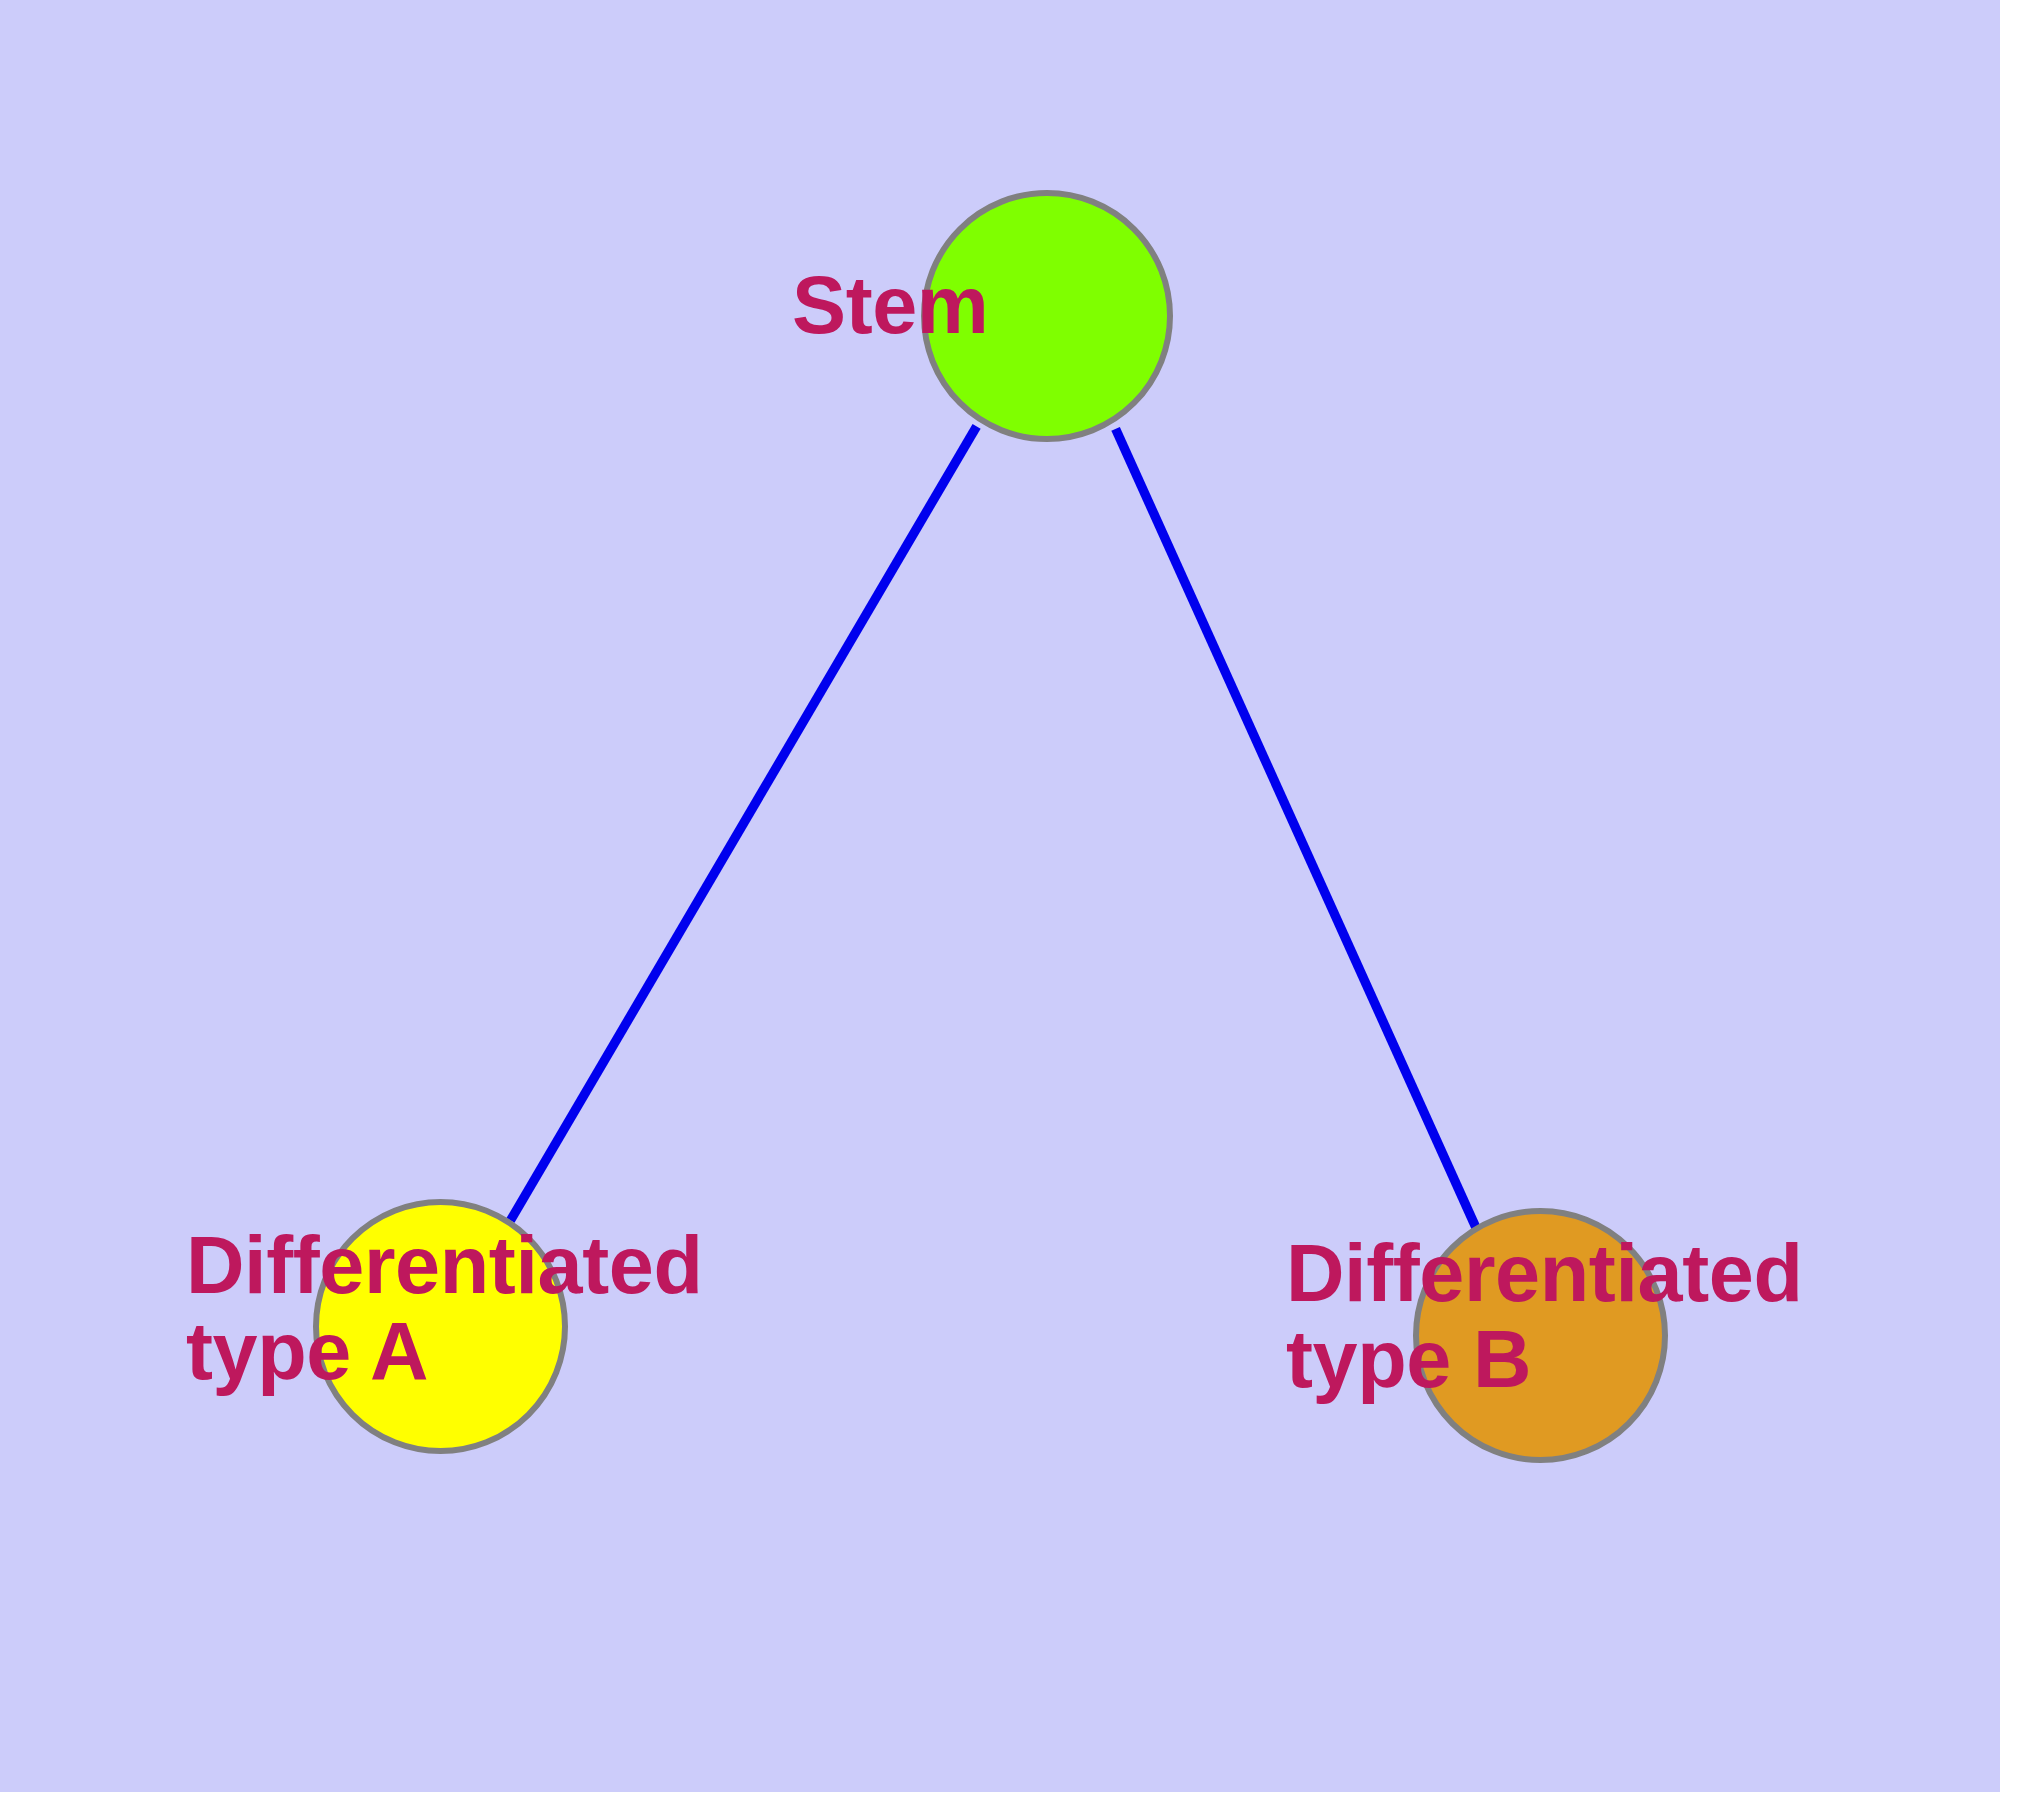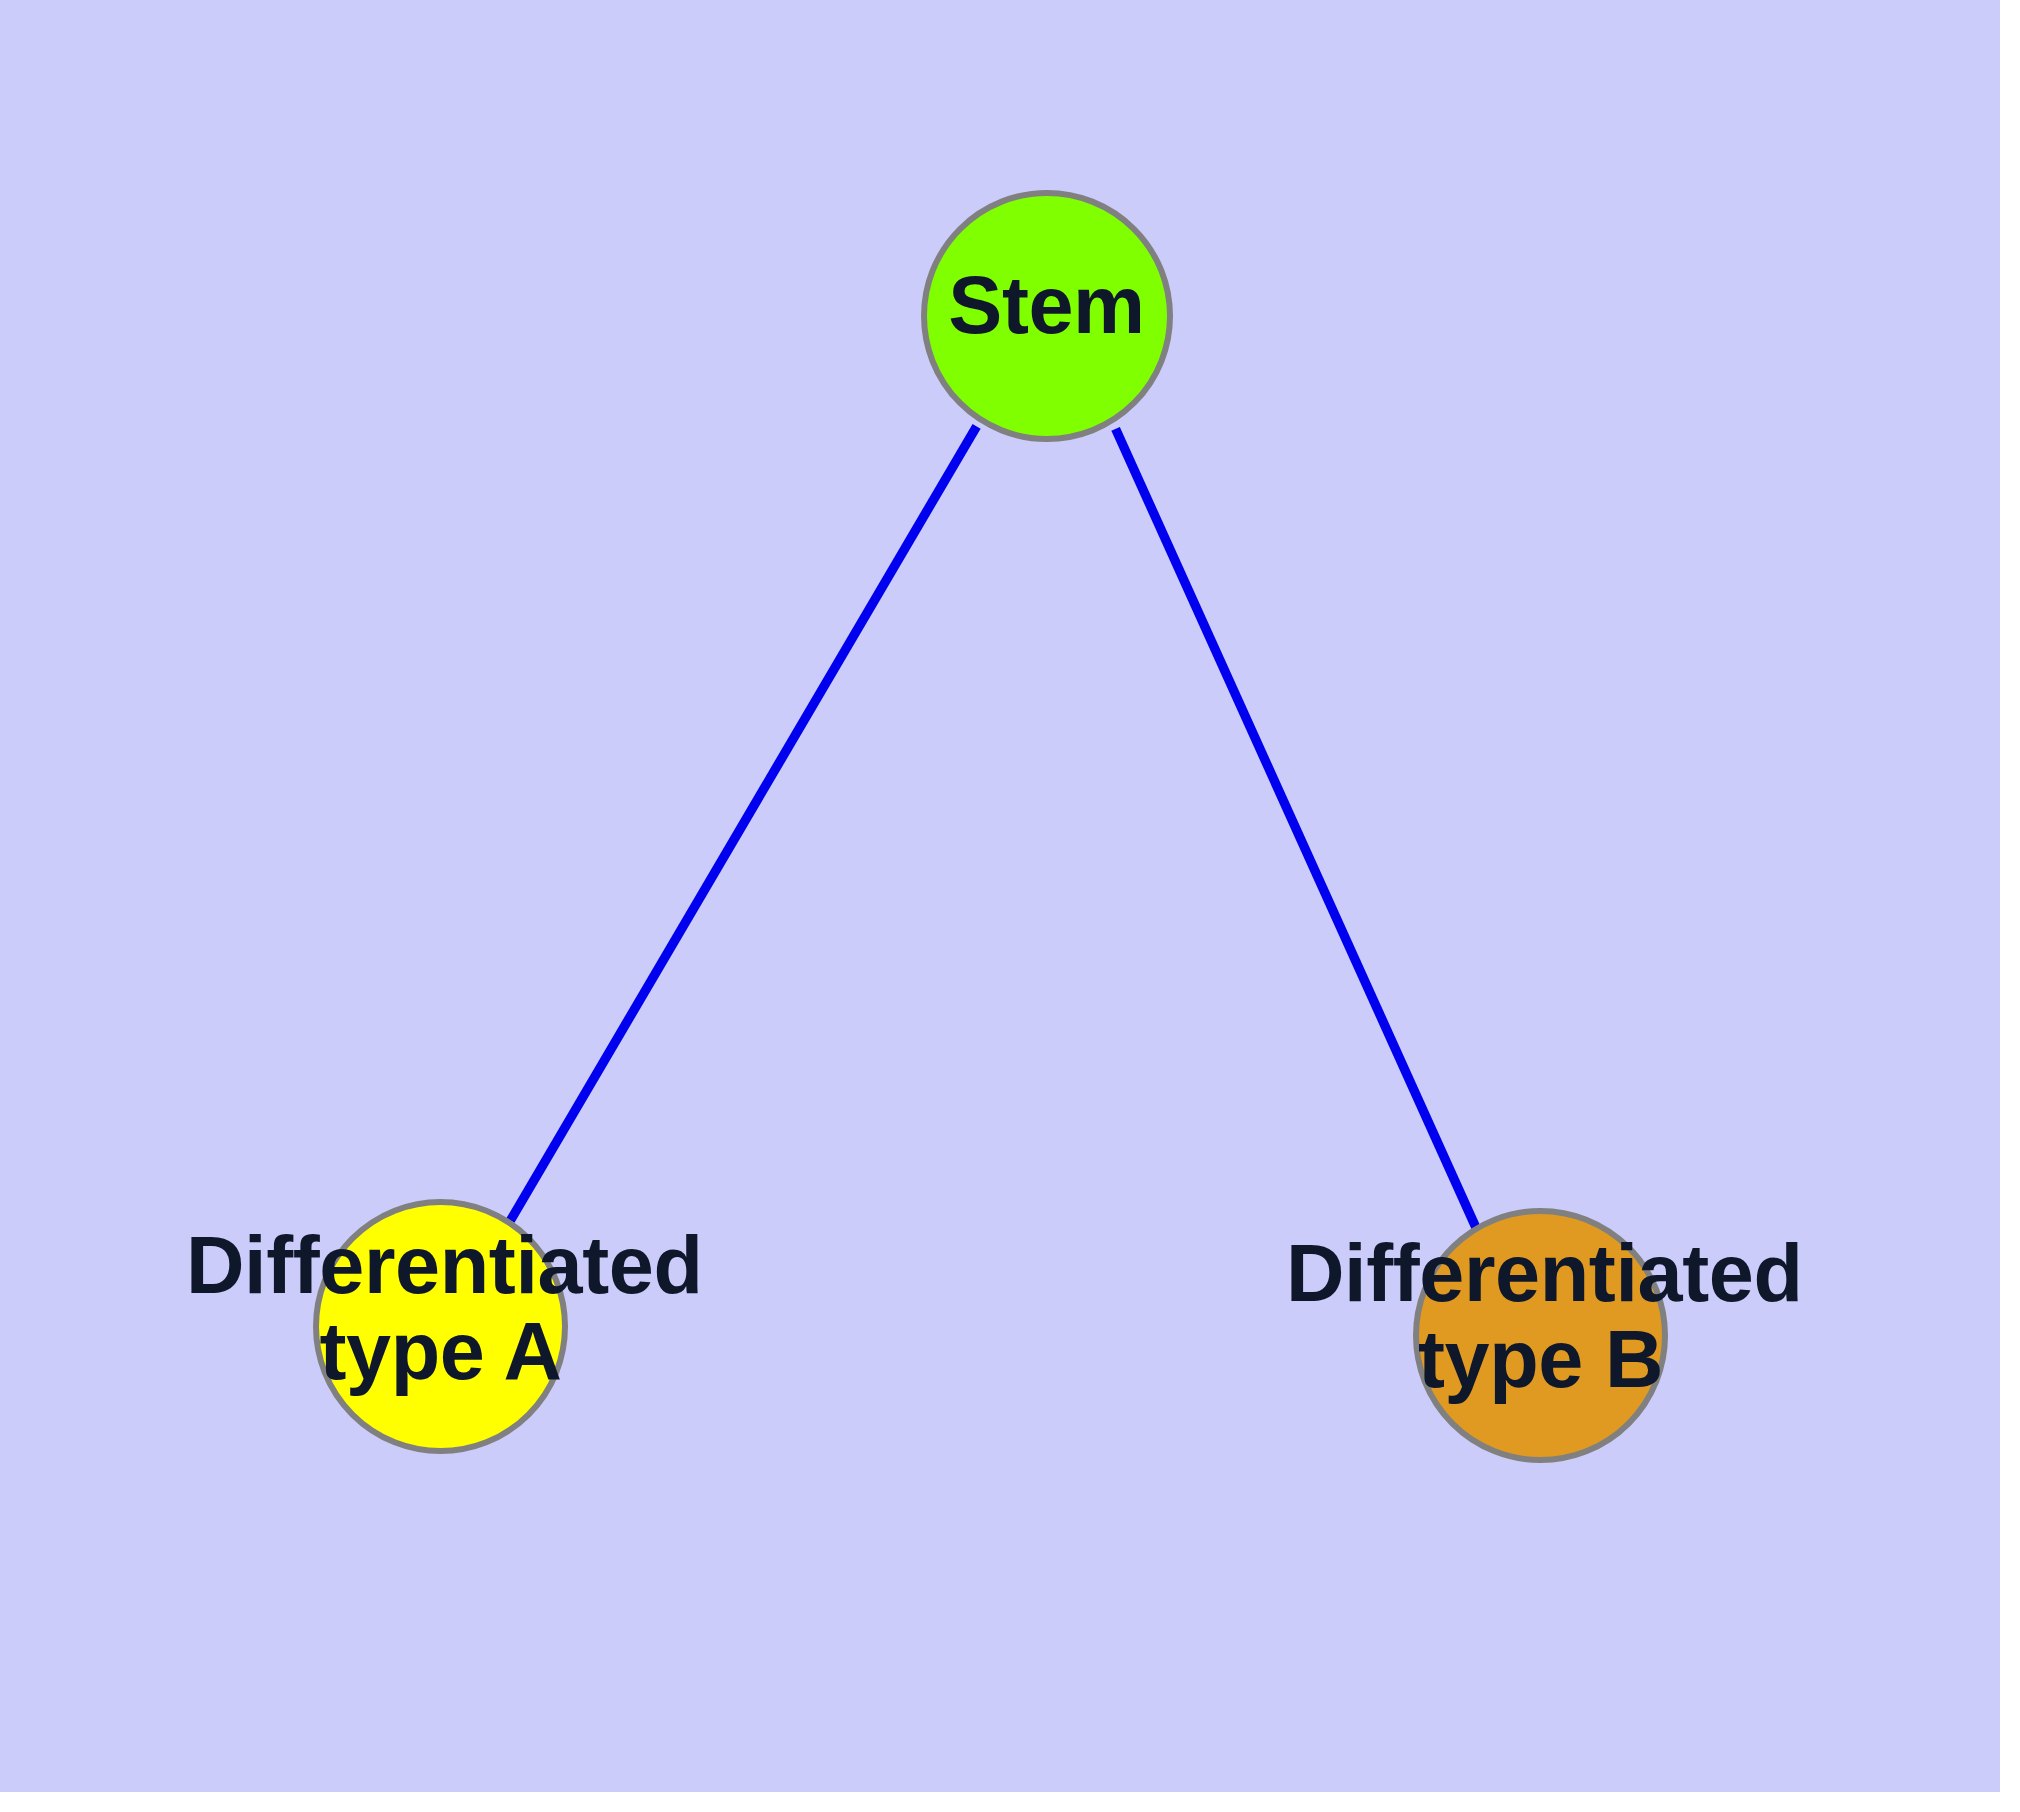--- a/index.html
+++ b/index.html
@@ -33,23 +33,23 @@
     pointer-events: none;
   }
   .node {
     position: absolute;
     border-radius: 50%;
     box-sizing: border-box;
     border: 6.8px solid #808080;
   }
   .node-label {
     position: absolute;
-    color: #0f172a;
+    color: #be185d;
     font-weight: bold;
-    text-align: center;
+    text-align: left;
     white-space: pre;
     line-height: 1.06;
     letter-spacing: -0.4px;
     pointer-events: none;
   }
   #node-stem {
     left: 921px;
     top: 190px;
     width: 252px;
     height: 252px;

